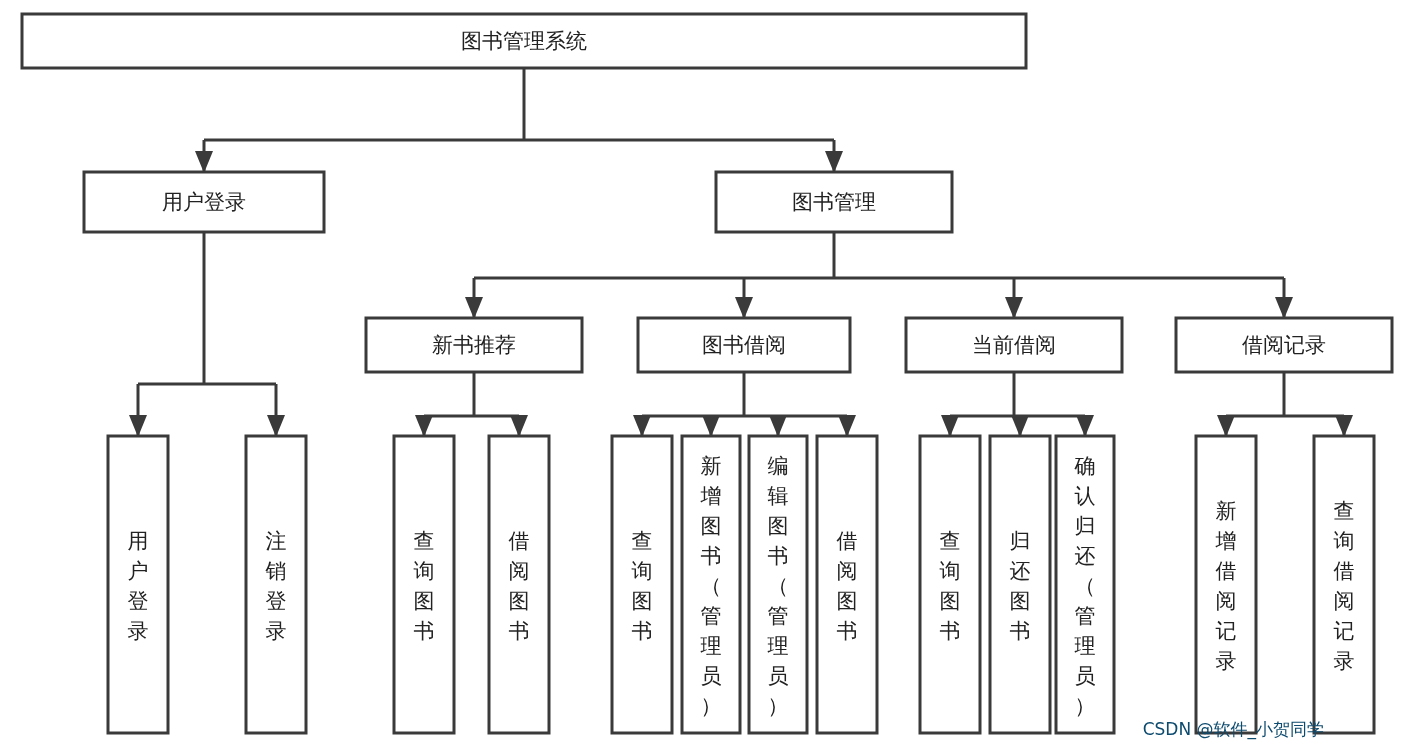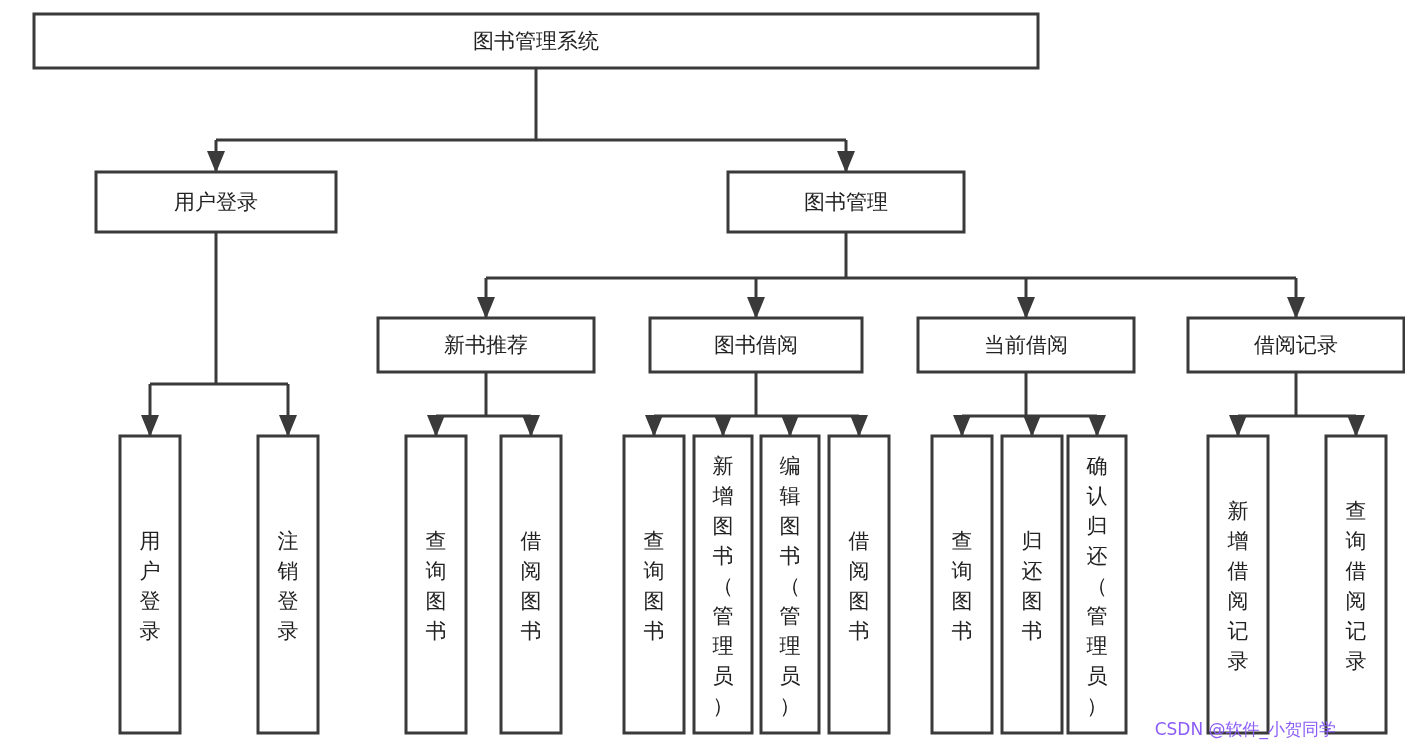--- a/index.html
+++ b/index.html
@@ -9,21 +9,21 @@
   }
   body {
     width: 1405px;
     height: 747px;
     position: relative;
     font-family: "DejaVu Sans", "Liberation Sans", sans-serif;
     overflow: hidden;
   }
   #diagram-root {
     position: absolute;
-    left: 16px;
+    left: 4px;
     top: 0;
     width: 1328px;
     height: 747px;
   }
   .node-box {
     fill: #ffffff;
     stroke: #3a3a3a;
     stroke-width: 3;
   }
   .node-label {
@@ -47,21 +47,21 @@
   .arrow-head {
     fill: #3a3a3a;
     stroke: none;
   }
   .watermark {
     position: absolute;
     right: 8px;
     bottom: 6px;
     font-family: "DejaVu Sans", "Liberation Sans", sans-serif;
     font-size: 17px;
-    color: #8b5cf6;
+    color: #0c4a6e;
     white-space: nowrap;
     user-select: none;
   }
 </style>
 </head>
 <body>
 
 <div id="diagram-root">
   <svg id="diagram-svg" width="1405" height="747" viewBox="0 0 1405 747" xmlns="http://www.w3.org/2000/svg">
       <g>

